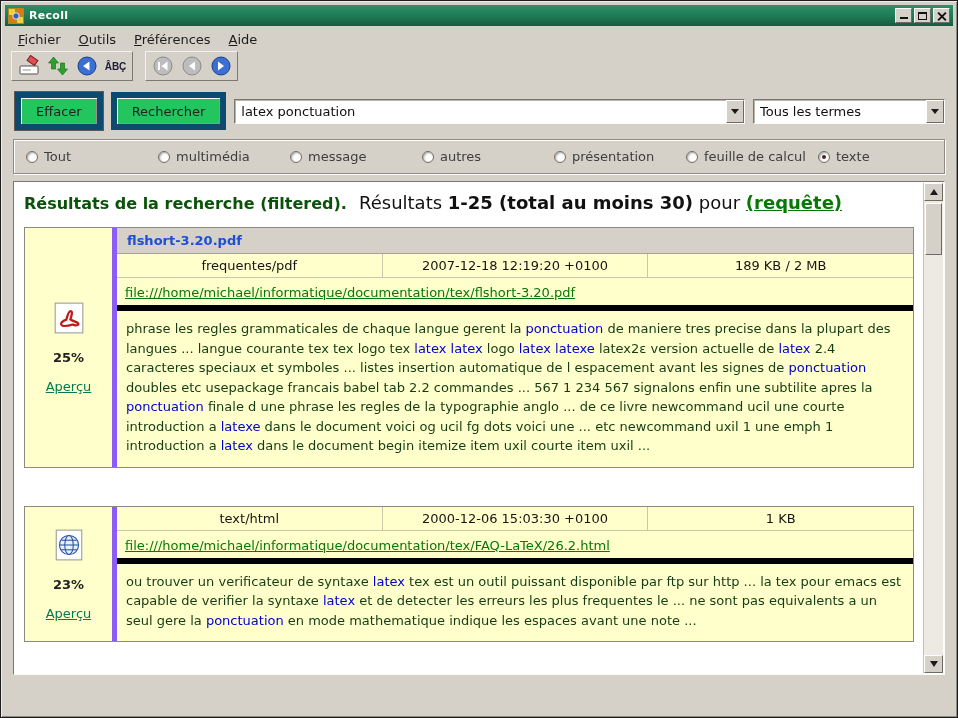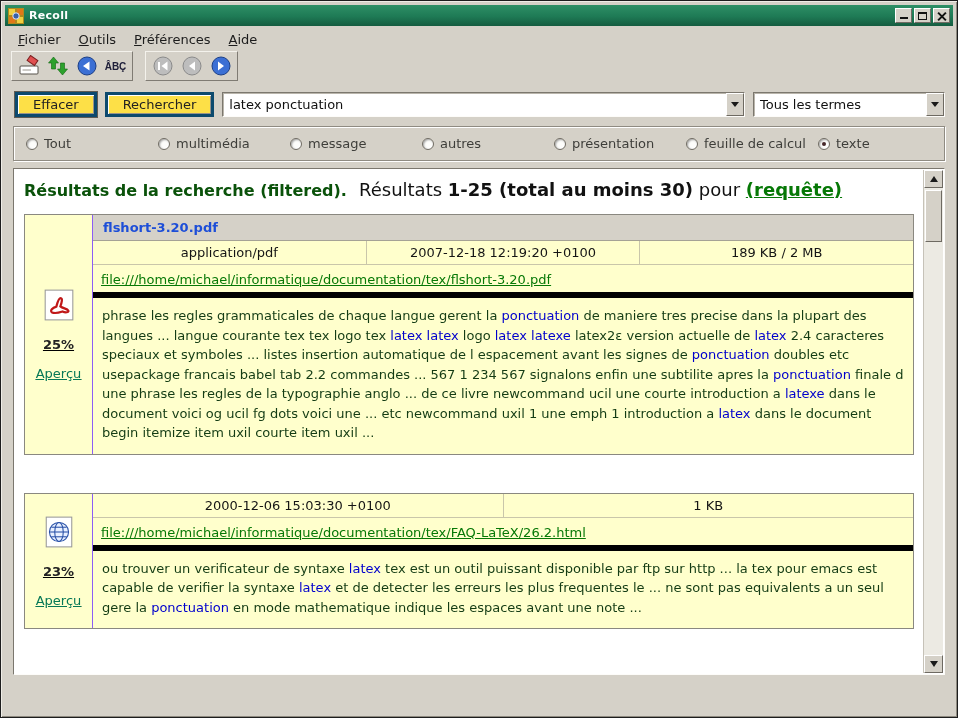--- a/index.html
+++ b/index.html
@@ -48,22 +48,22 @@
     display: flex; gap: 2px; padding: 2px 3px;
     border: 1px solid; border-color: #f4f2ec #7f7b73 #7f7b73 #f4f2ec;
   }
   .tool-btn { width: 27px; height: 24px; display: flex; align-items: center; justify-content: center; background: transparent; border: none; }
   .tool-btn svg { display: block; }
   .abc-label { font-size: 10px; font-weight: bold; color: #20203a; letter-spacing: 0; }
 
   
   .search-row { flex: none; display: flex; align-items: center; gap: 8px; padding: 10px 8px 5px; }
   .btn {
-    height: 25px; padding: 0 15px; background: #fde047;
-    border: 3px solid #0c4a6e;
+    height: 38px; padding: 0 15px; background: #22c55e;
+    border: 6px solid #0c4a6e;
     box-shadow: inset 1px 1px 0 #fff, inset -1px -1px 0 #97938a;
     font-size: 13px; color: #222; font-family: inherit;
     display: flex; align-items: center;
   }
   .btn-default { box-shadow: inset 1px 1px 0 #fff, inset -1px -1px 0 #97938a, 0 0 0 1px #5f5b53; margin-left: 2px; }
   .combo {
     height: 25px; background: #fff;
     border: 1px solid; border-color: #7b776e #fdfcf9 #fdfcf9 #7b776e;
     box-shadow: inset 1px 1px 0 #b9b5ab;
     display: flex; align-items: stretch;
@@ -108,23 +108,23 @@
   .results-content { position: absolute; top: 1px; left: 1px; right: 22px; bottom: 1px; padding: 7px 6px 0 9px; overflow: hidden; }
 
   .results-header { margin: 2px 0 14px; }
   .rh-title { font-size: 16px; font-weight: bold; color: var(--heading_green, #0a520a); }
   .rh-sub { font-size: 18px; color: #111; margin-left: 7px; }
   .rh-query { color: var(--link_green, #067806); font-weight: bold; text-decoration: underline; cursor: pointer; }
 
   .entry { display: flex; border: 1px solid #8a8880; margin-right: 2px; background: var(--result_bg, #ffffcc); }
   .entry-gap { height: 38px; }
   .entry-left {
-    width: 68px; flex: none; border-right: 1px solid #8b5cf6;
+    width: 92px; flex: none; border-right: 5px solid #8b5cf6;
     display: flex; flex-direction: column; align-items: center; justify-content: center;
-    gap: 14px; padding: 8px 0; text-decoration: underline;
+    gap: 14px; padding: 8px 0;
   }
   .file-icon svg { display: block; }
   .relevance { font-weight: bold; font-size: 13px; color: #222; }
   .preview-link { font-size: 13px; color: #067856; text-decoration: underline; cursor: pointer; }
 
   .entry-main { flex: 1; min-width: 0; display: flex; flex-direction: column; }
   .entry-title {
     background: #d5d1c8; padding: 5px 10px; font-weight: bold; font-size: 13px; color: #1d4ed8;
     border-bottom: 1px solid #a5a295;
   }
@@ -308,21 +308,21 @@
               <rect x="3" y="2" width="26" height="28" fill="#fff" stroke="#9a9a9a"></rect>
               <path d="M9.5 23 c-2.5 -1.5 0.5 -4.5 4 -5.5 c1 -3.5 2 -8 4 -8 c2.2 0 1 4.5 -0.2 7.8 c2.2 2 6.5 2 7.5 4 c0.8 1.8 -3 2 -5.5 0.8 c-3.5 1.2 -7.5 2 -9.8 0.9 z" fill="none" stroke="#c01818" stroke-width="2.1"></path>
             </svg>
           </span>
           <span class="relevance">25%</span>
           <a class="preview-link">Aperçu</a>
         </div>
         <div class="entry-main">
           <div class="entry-title">flshort-3.20.pdf</div>
           <div class="entry-meta">
-            <span class="meta-cell">application/pdf</span>
+            <span class="meta-cell">frequentes/pdf</span>
             <span class="meta-cell">2007-12-18 12:19:20 +0100</span>
             <span class="meta-cell">189 KB / 2 MB</span>
           </div>
           <div class="entry-url">
             <a class="url-link">file:///home/michael/informatique/documentation/tex/flshort-3.20.pdf</a>
           </div>
           <div class="entry-snippet"><span>phrase les regles grammaticales de chaque langue gerent la </span><span class="hl">ponctuation</span><span> de maniere tres precise dans la plupart des langues ... langue courante tex tex logo tex </span><span class="hl">latex latex</span><span> logo </span><span class="hl">latex latexe</span><span> latex2ε version actuelle de </span><span class="hl">latex</span><span> 2.4 caracteres speciaux et symboles ... listes insertion automatique de l espacement avant les signes de </span><span class="hl">ponctuation</span><span> doubles etc usepackage francais babel tab 2.2 commandes ... 567 1 234 567 signalons enfin une subtilite apres la </span><span class="hl">ponctuation</span><span> finale d une phrase les regles de la typographie anglo ... de ce livre newcommand ucil une courte introduction a </span><span class="hl">latexe</span><span> dans le document voici og ucil fg dots voici une ... etc newcommand uxil 1 une emph 1 introduction a </span><span class="hl">latex</span><span> dans le document begin itemize item uxil courte item uxil ...</span></div>
         </div>
       </div>
 
@@ -338,20 +338,21 @@
               <line x1="7" y1="16" x2="25" y2="16" stroke="#2a52a8"></line>
               <line x1="8.8" y1="11.5" x2="23.2" y2="11.5" stroke="#2a52a8"></line>
               <line x1="8.8" y1="20.5" x2="23.2" y2="20.5" stroke="#2a52a8"></line>
             </svg>
           </span>
           <span class="relevance">23%</span>
           <a class="preview-link">Aperçu</a>
         </div>
         <div class="entry-main">
           <div class="entry-meta">
+            <span class="meta-cell">text/html</span>
             <span class="meta-cell">2000-12-06 15:03:30 +0100</span>
             <span class="meta-cell">1 KB</span>
           </div>
           <div class="entry-url">
             <a class="url-link">file:///home/michael/informatique/documentation/tex/FAQ-LaTeX/26.2.html</a>
           </div>
           <div class="entry-snippet"><span>ou trouver un verificateur de syntaxe </span><span class="hl">latex</span><span> tex est un outil puissant disponible par ftp sur http ... la tex pour emacs est capable de verifier la syntaxe </span><span class="hl">latex</span><span> et de detecter les erreurs les plus frequentes le ... ne sont pas equivalents a un seul gere la </span><span class="hl">ponctuation</span><span> en mode mathematique indique les espaces avant une note ...</span></div>
         </div>
       </div>
 

